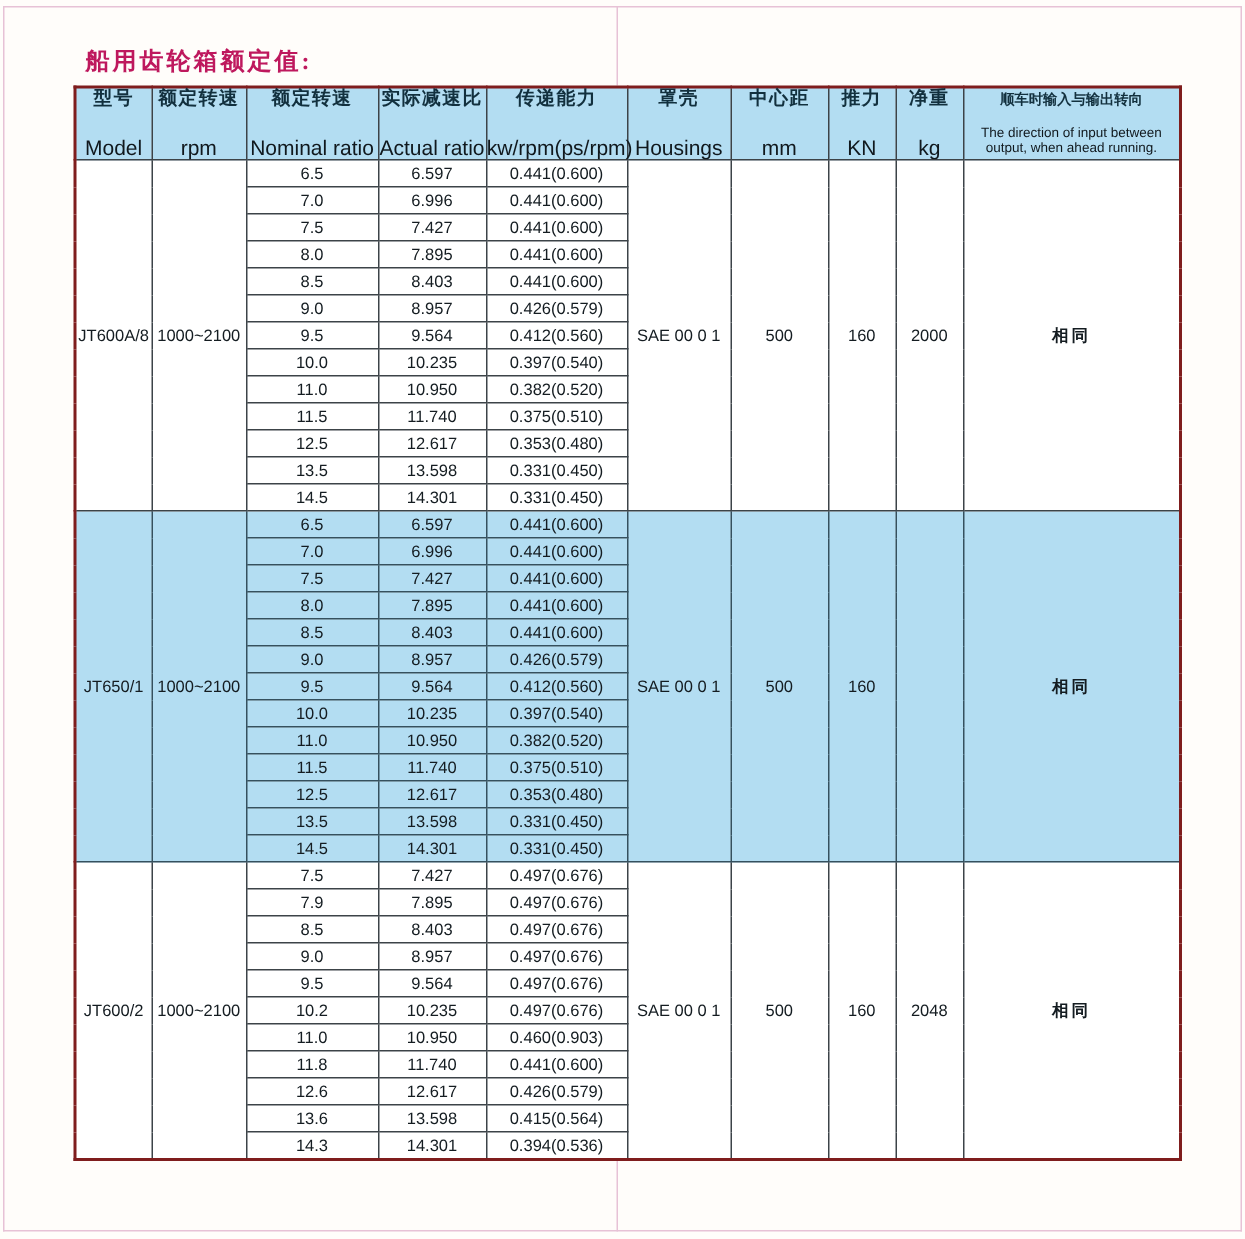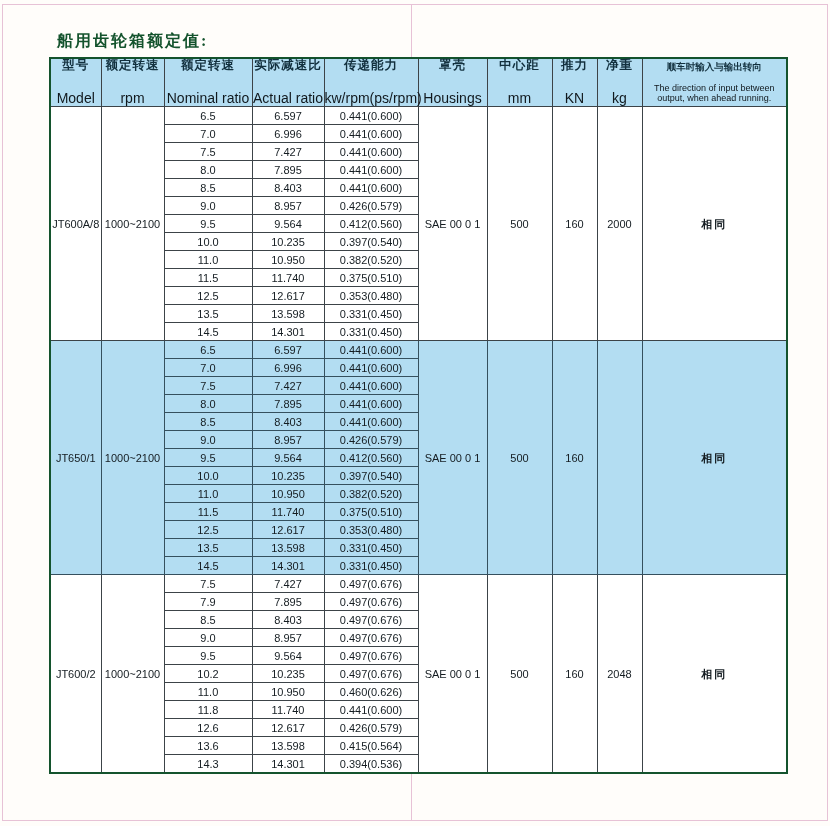--- a/index.html
+++ b/index.html
@@ -9,36 +9,36 @@
     font-family:"Liberation Sans","DejaVu Sans",sans-serif;
   }
   
   .guide{position:absolute;background:#e7c2d6;z-index:0;}
   .guide-h{height:1px;left:2px;right:2px;}
   .guide-v{width:1px;top:4px;bottom:5px;}
 
   .doc-title{
     position:absolute;left:57px;top:31px;z-index:2;
     font-size:16px;font-weight:bold;letter-spacing:2px;
-    color:#14532d;
+    color:#be185d;
     font-family:"Liberation Serif","DejaVu Serif",serif;
   }
 
   table.spec{
     position:absolute;left:49px;top:57px;z-index:1;
     width:737px;table-layout:fixed;border-collapse:collapse;
     background:#ffffff;
   }
   table.spec th,table.spec td{
     border:1px solid #3c4348;
     text-align:center;vertical-align:middle;
     padding:0;color:#141c21;
     font-size:11px;line-height:1.1;
   }
-  table.spec{border:2px solid #14532d;}
+  table.spec{border:2px solid #7f1d1d;}
   thead th{
     background:#b3ddf2;
     height:38px;
     font-weight:normal;
   }
   thead th .zh{
     display:block;font-size:12.5px;font-weight:bold;color:#12303e;
     font-family:"Liberation Serif","DejaVu Serif",serif;
     letter-spacing:1px;
   }
@@ -298,21 +298,21 @@
         <td>0.497(0.676)</td>
       </tr>
       <tr>
         <td>10.2</td>
         <td>10.235</td>
         <td>0.497(0.676)</td>
       </tr>
       <tr>
         <td>11.0</td>
         <td>10.950</td>
-        <td>0.460(0.626)</td>
+        <td>0.460(0.903)</td>
       </tr>
       <tr>
         <td>11.8</td>
         <td>11.740</td>
         <td>0.441(0.600)</td>
       </tr>
       <tr>
         <td>12.6</td>
         <td>12.617</td>
         <td>0.426(0.579)</td>

